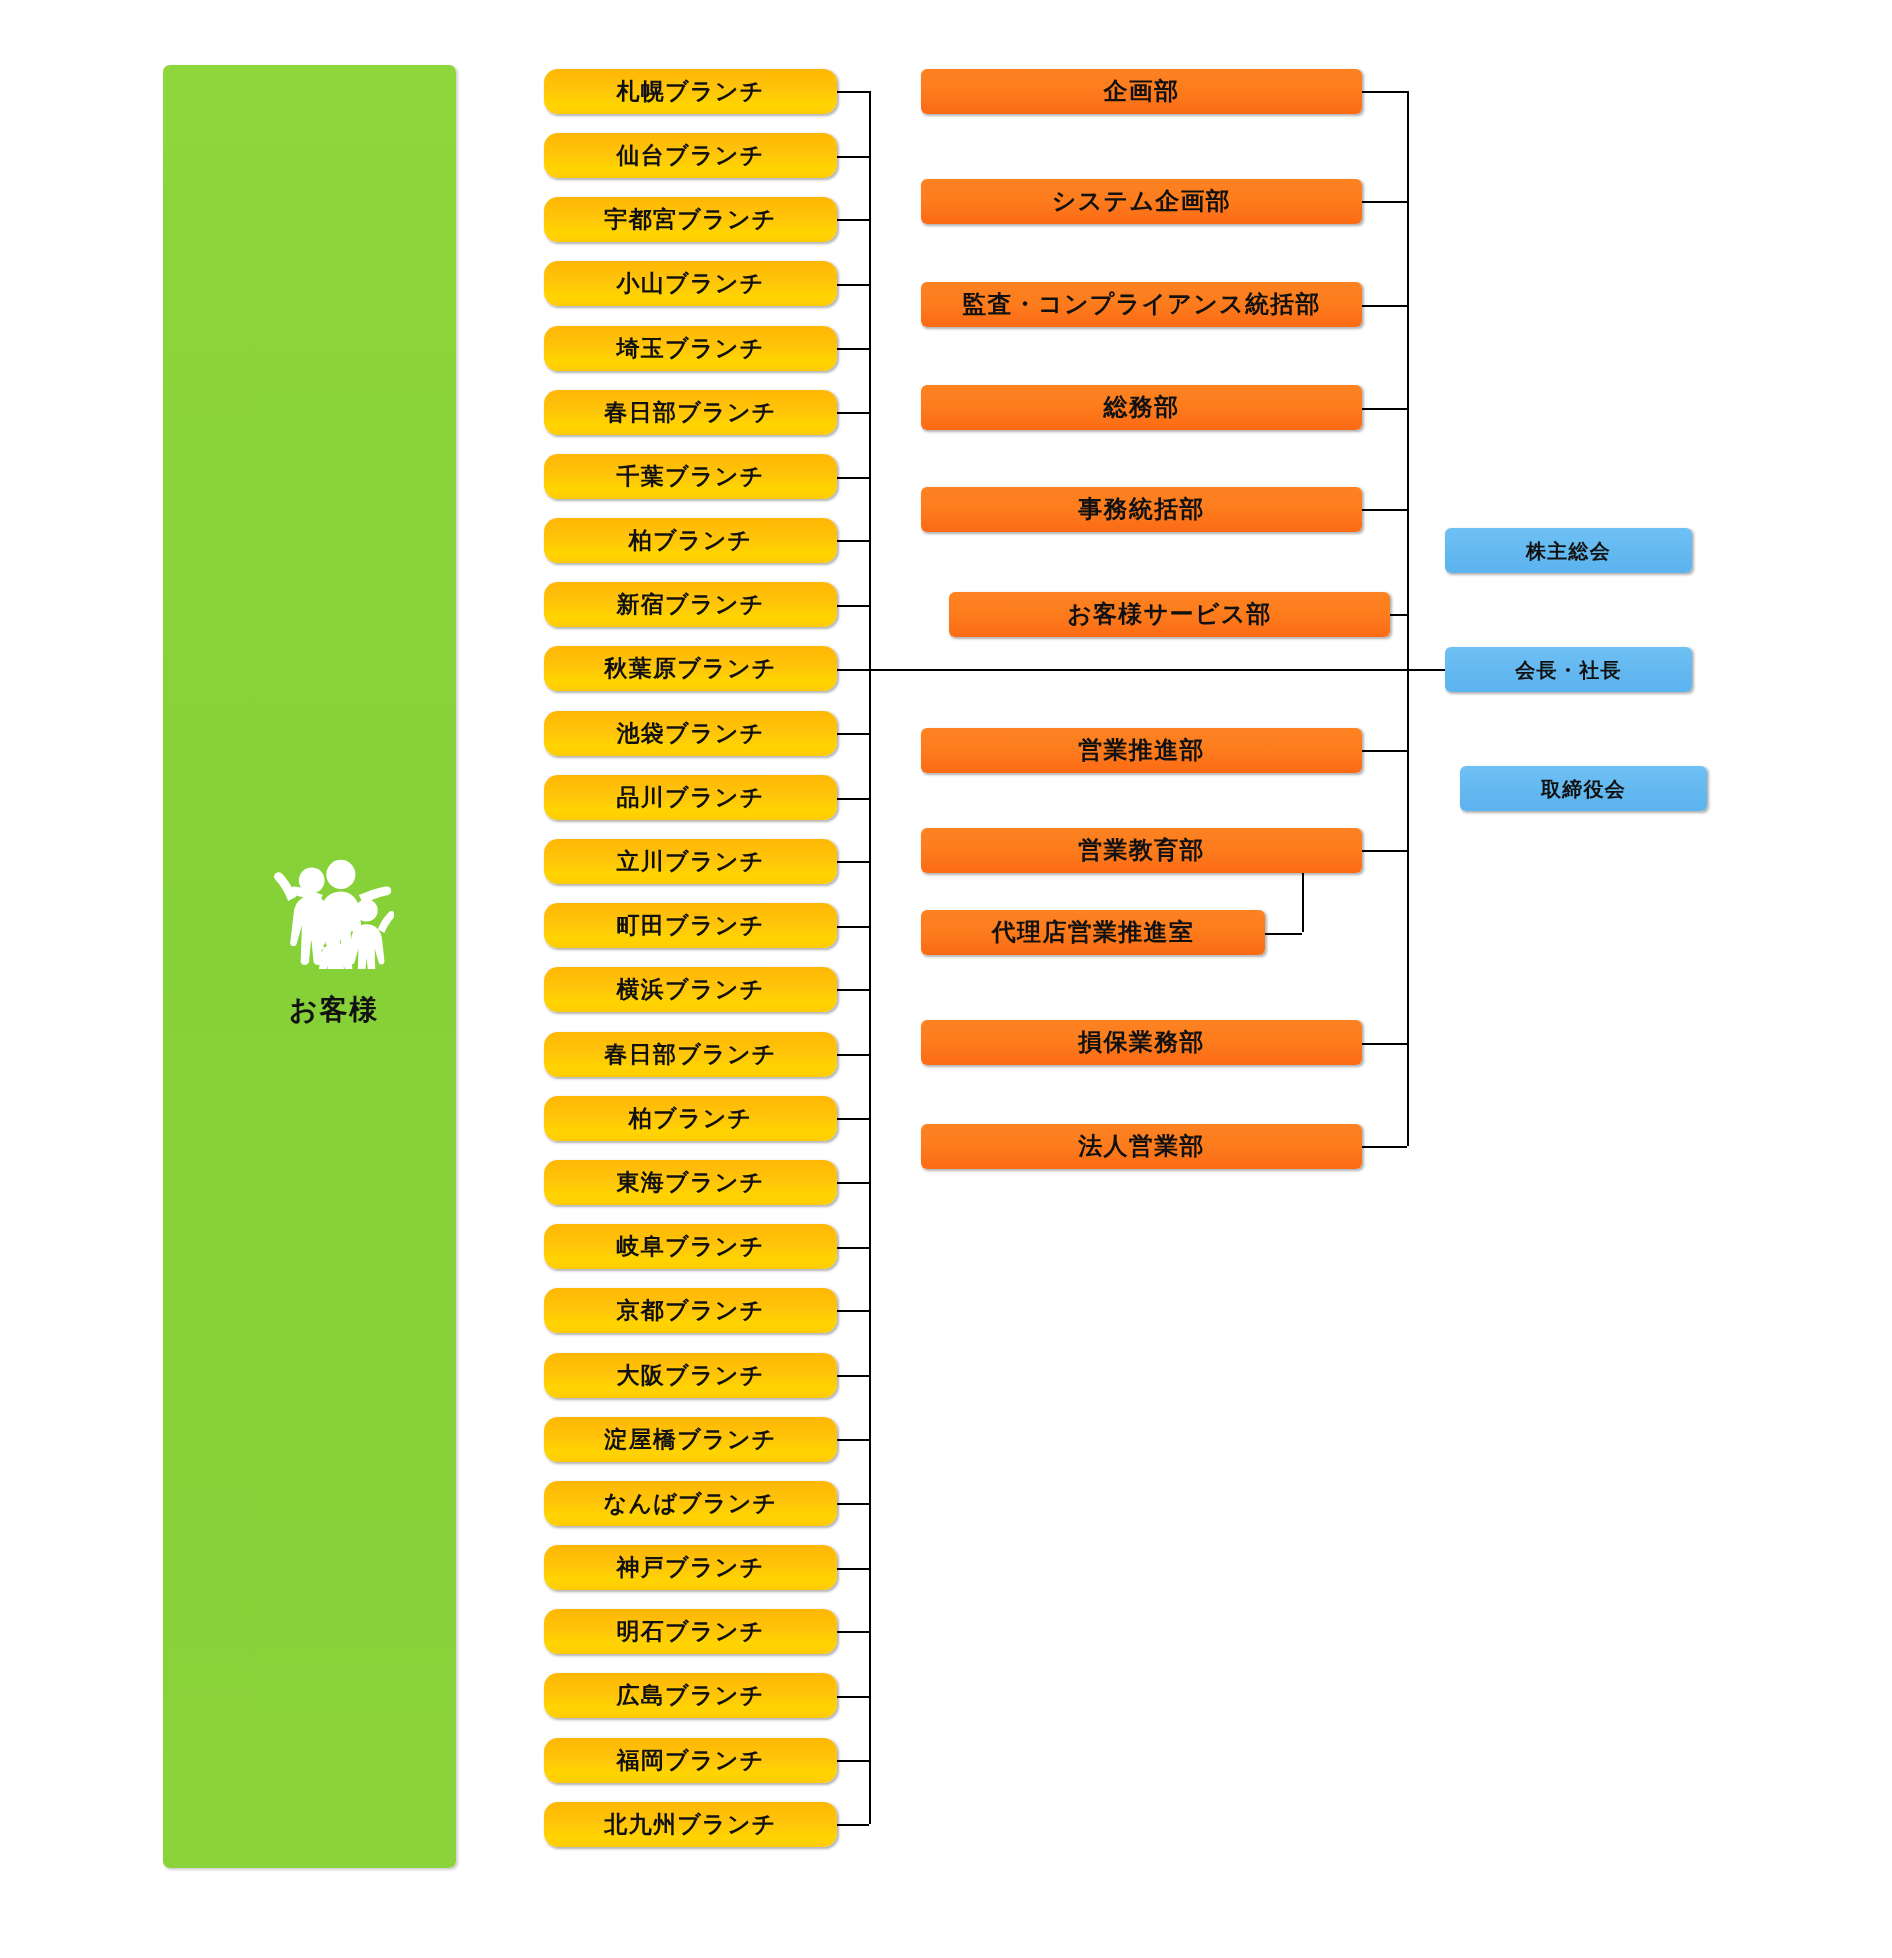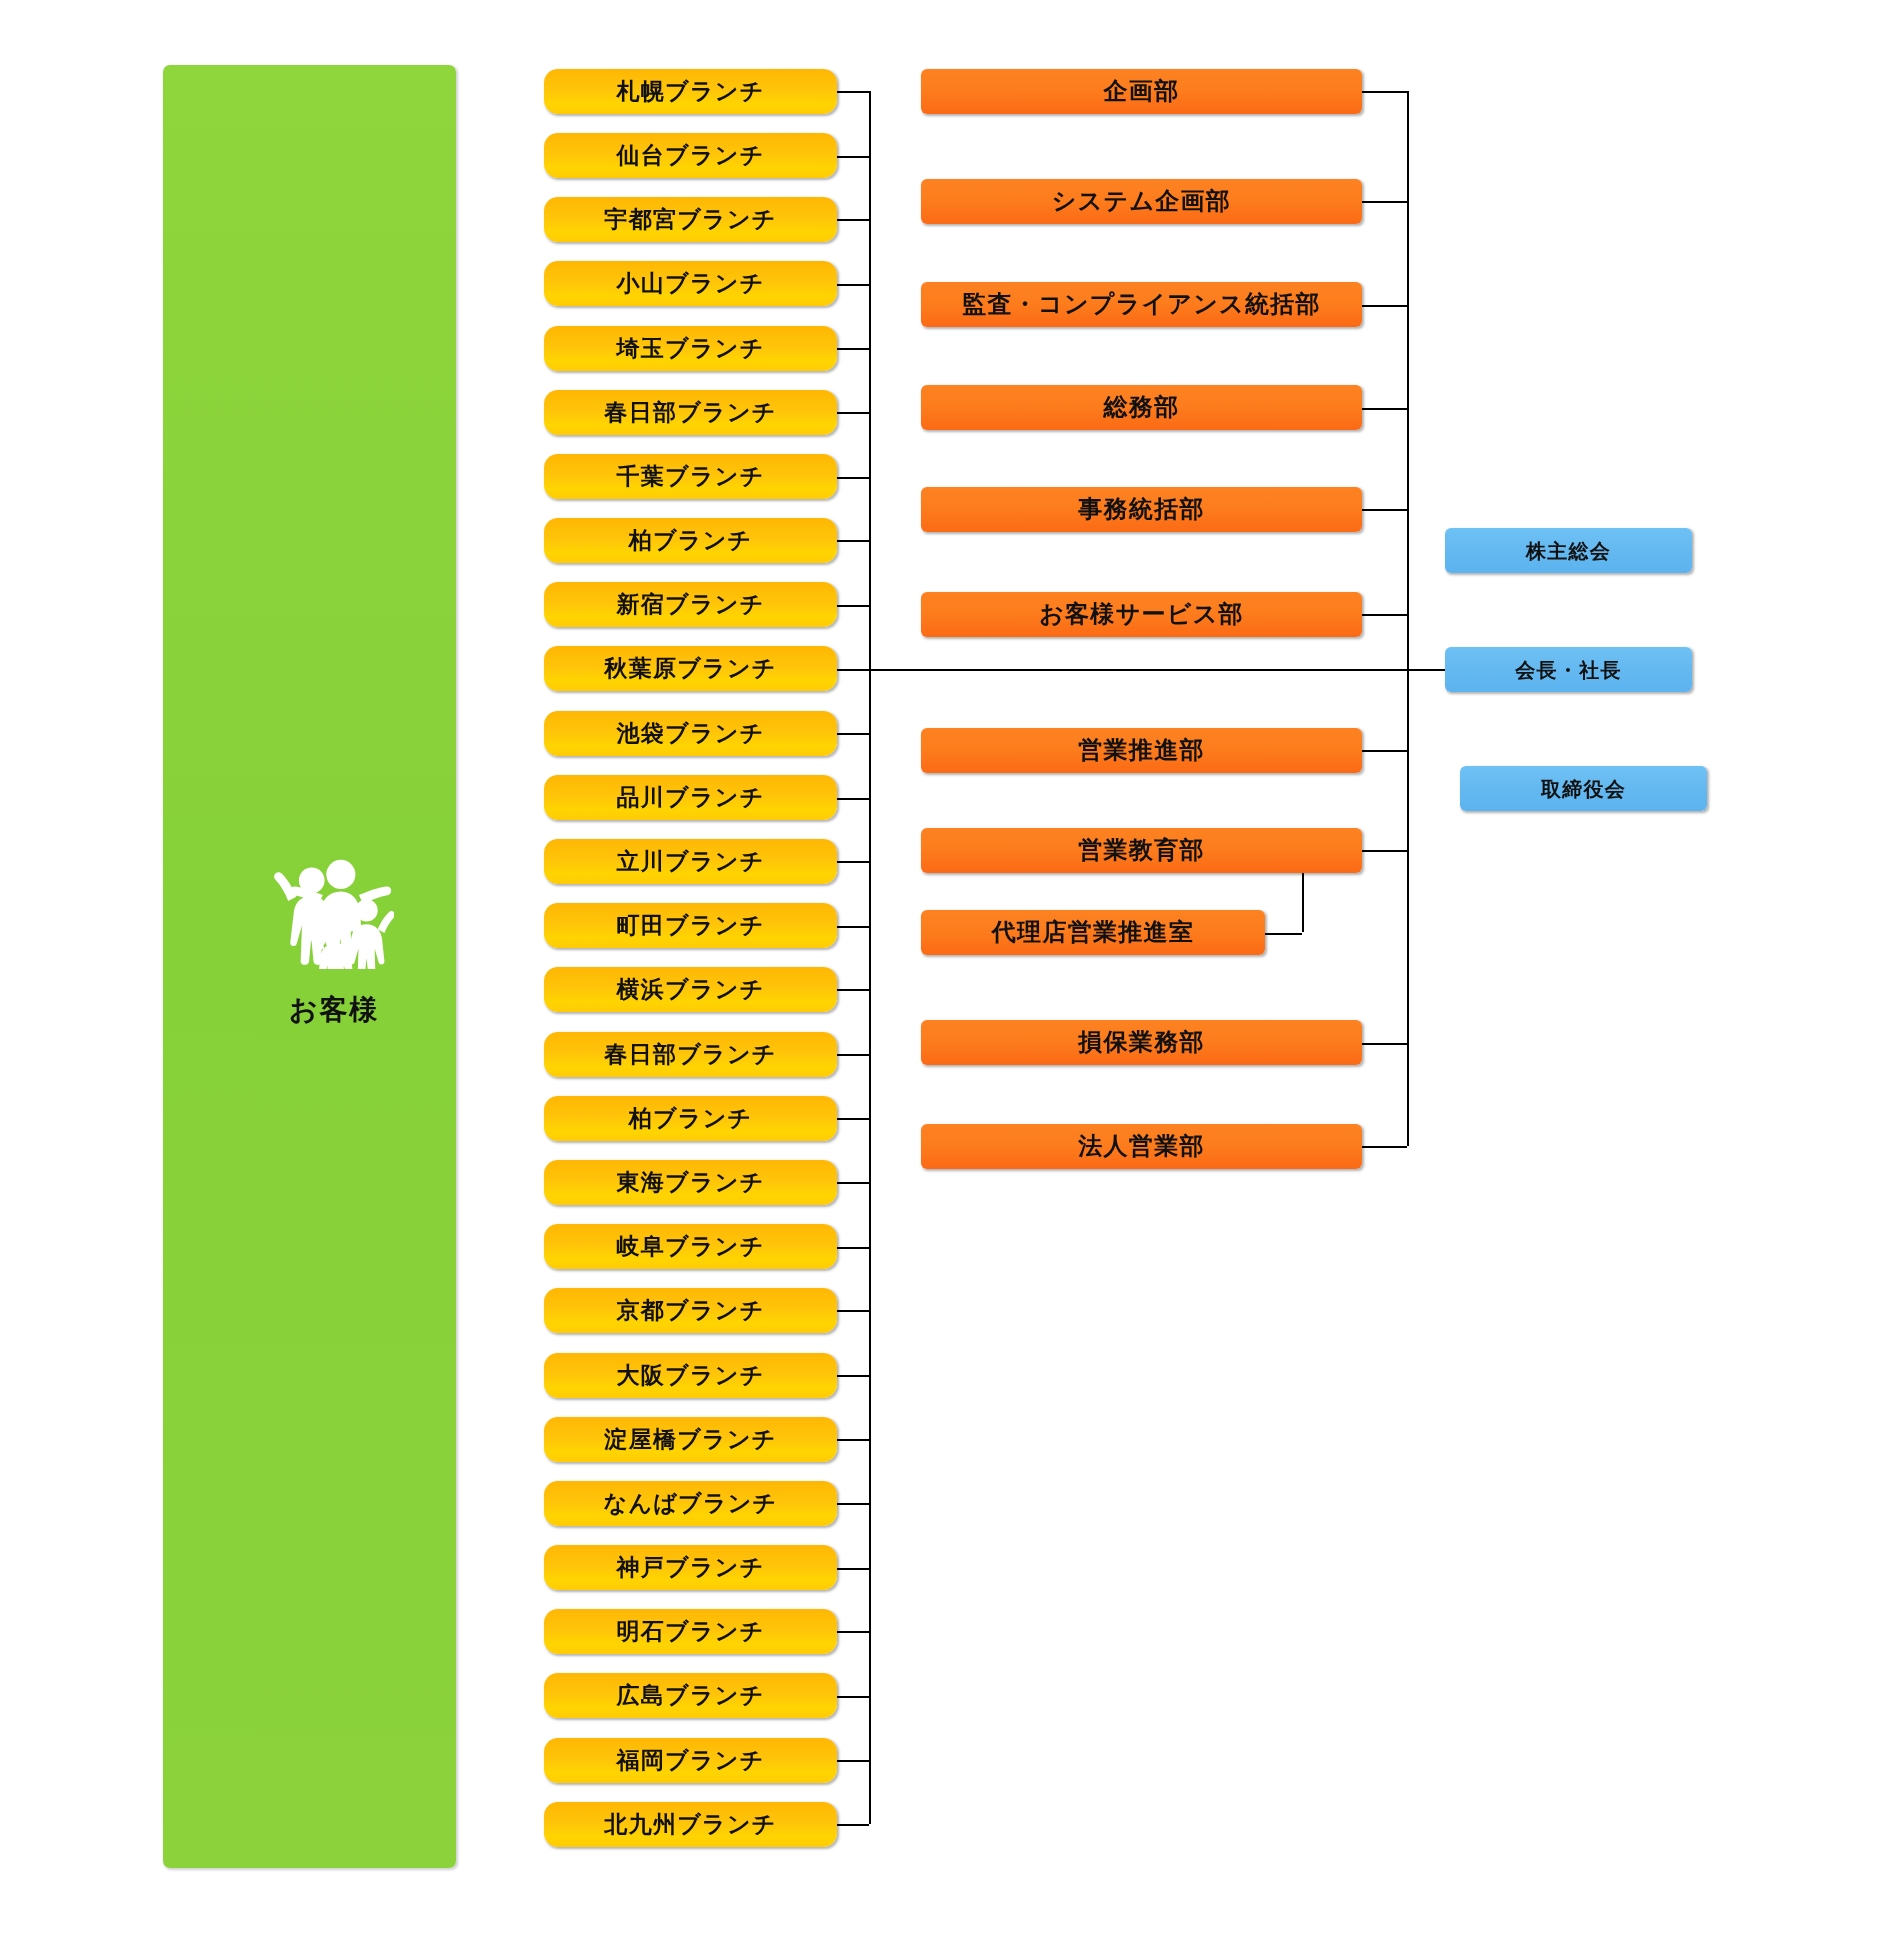--- a/index.html
+++ b/index.html
@@ -181,21 +181,21 @@
       <div class="node branch" style="top: 1545px;">神戸ブランチ</div>
       <div class="node branch" style="top: 1609px;">明石ブランチ</div>
       <div class="node branch" style="top: 1673px;">広島ブランチ</div>
       <div class="node branch" style="top: 1738px;">福岡ブランチ</div>
       <div class="node branch" style="top: 1802px;">北九州ブランチ</div>
       <div class="node dept" style="top: 69px;">企画部</div>
       <div class="node dept" style="top: 179px;">システム企画部</div>
       <div class="node dept" style="top: 282px;">監査・コンプライアンス統括部</div>
       <div class="node dept" style="top: 385px;">総務部</div>
       <div class="node dept" style="top: 487px;">事務統括部</div>
-      <div class="node dept" style="top: 592px;">お客様サービス部</div>
+      <div class="node dept" style="top: 592px; margin-left: 28px;">お客様サービス部</div>
       <div class="node dept" style="top: 728px;">営業推進部</div>
       <div class="node dept" style="top: 828px;">営業教育部</div>
       <div class="node dept sub" style="top: 910px;">代理店営業推進室</div>
       <div class="node dept" style="top: 1020px;">損保業務部</div>
       <div class="node dept" style="top: 1124px; text-align: right;">法人営業部</div>
       <div class="node exec" style="top: 528px;">株主総会</div>
       <div class="node exec" style="top: 647px;">会長・社長</div>
       <div class="node exec" style="top: 766px; margin-left: 15px;">取締役会</div>
     </div>
 

